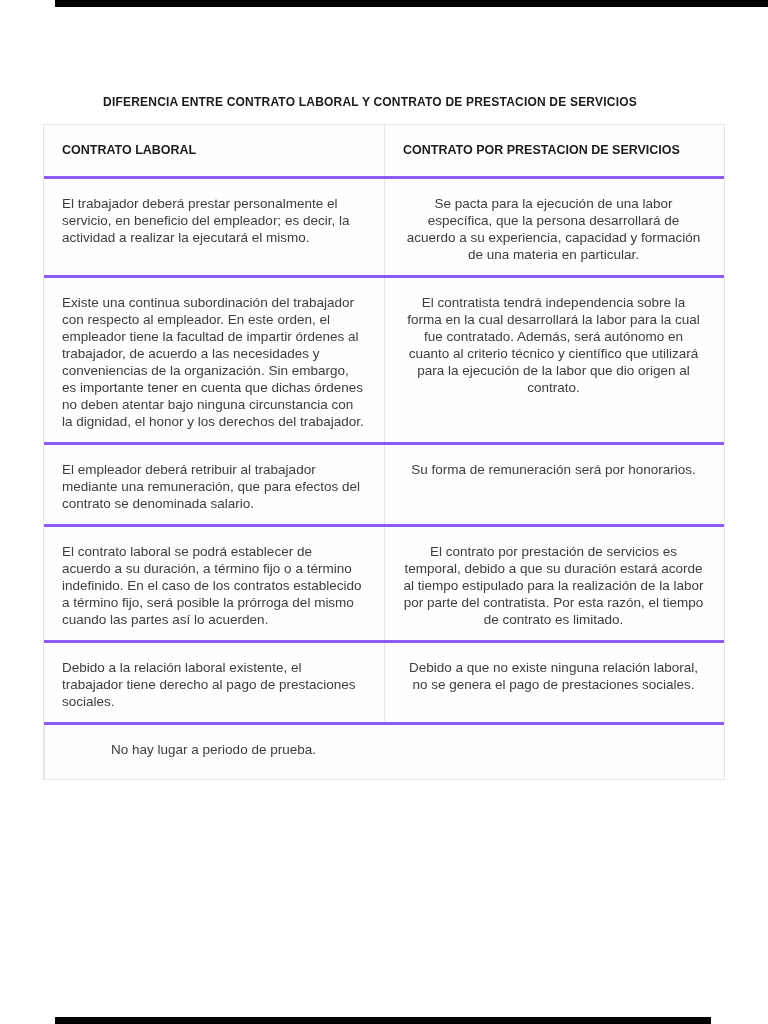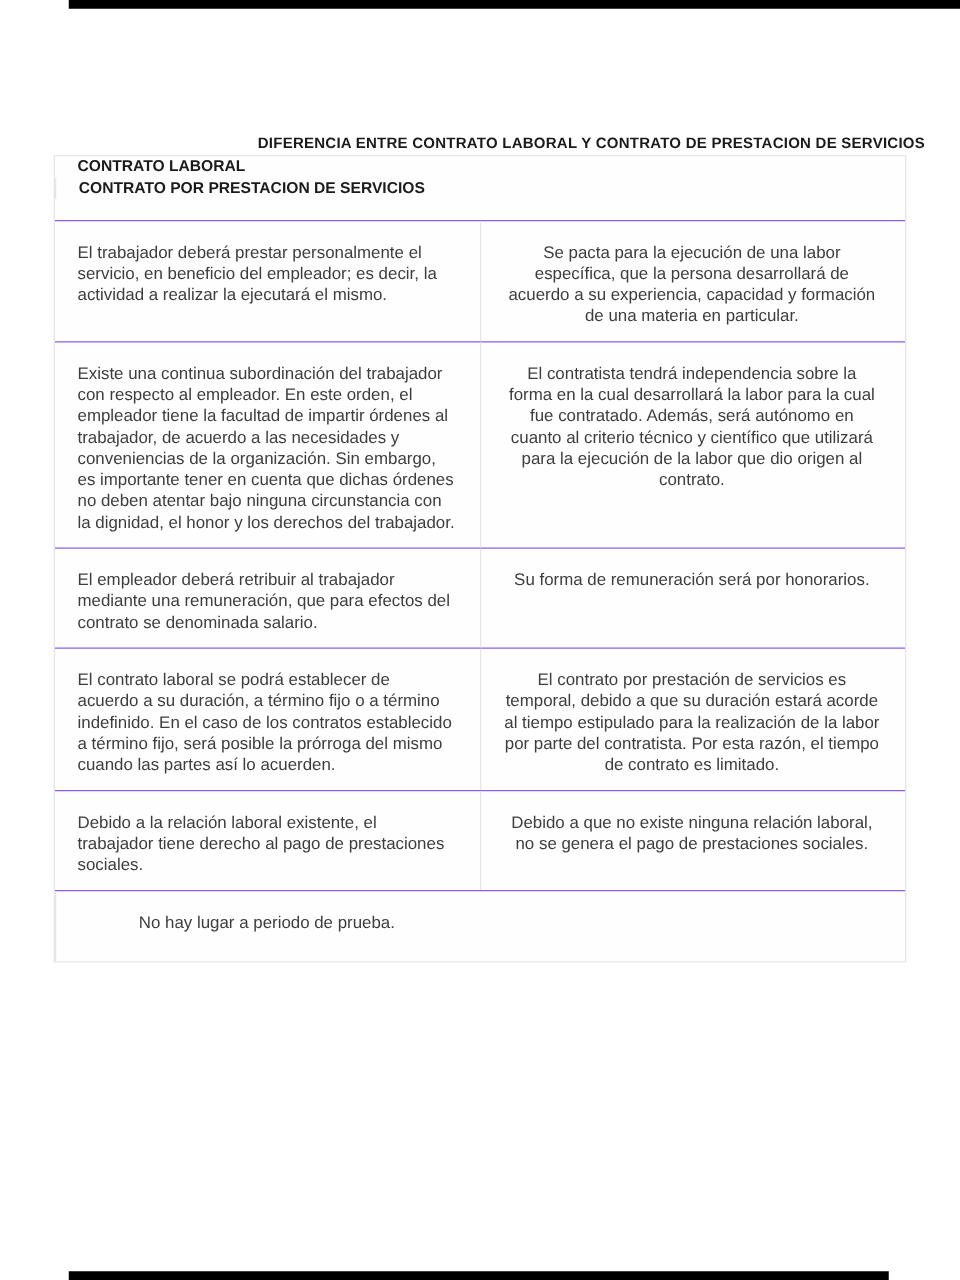--- a/index.html
+++ b/index.html
@@ -13,54 +13,54 @@
   .page {
     position: absolute; inset: 0;
     background: #ffffff;
   }
   .bar { position: absolute; background: #000000; height: 7px; }
   .bar-top { top: 0; left: 55px; right: 0; }
   .bar-bottom { bottom: 0; left: 55px; width: 656px; }
 
   .title {
     position: absolute;
-    top: 107px; left: 0; width: 740px;
-    text-align: right;
+    top: 95px; left: 0; width: 740px;
+    text-align: center;
     font-size: 12px;
     font-weight: bold;
     letter-spacing: 0.2px;
     color: #1a1a1a;
   }
 
   .cmp-table {
     position: absolute;
     left: 43px; top: 124px;
     width: 682px;
     border: 1px solid #e7e4eb;
     background: #fffeff;
   }
-  .row { display: flex; border-top: 1px solid #8b5cf6; }
+  .row { display: flex; border-top: 3px solid #8b5cf6; }
   .row:first-child { border-top: none; }
   .cell {
     flex: 0 0 50%;
     padding: 16px 20px 12px 18px;
     font-size: 13.5px;
     line-height: 17px;
     color: #3d3d3d;
   }
   .cell.right { border-left: 1px solid #e7e4eb; text-align: center; }
   .cell.head {
     font-size: 12.5px;
     font-weight: bold;
     color: #1b1b1b;
     display: flex;
     align-items: center;
     padding-top: 0; padding-bottom: 0;
   }
-  .row-head { min-height: 51px; flex-direction: column; }
+  .row-head { min-height: 51px; }
   .row-1 { min-height: 91px; }
   .row-2 { min-height: 156px; }
   .row-3 { min-height: 74px; }
   .row-4 { min-height: 59px; }
   .row-5 { min-height: 114px; }
   .row-6 { min-height: 69px; }
   .row-7 { min-height: 57px; }
 </style>
 </head>
 <body>

